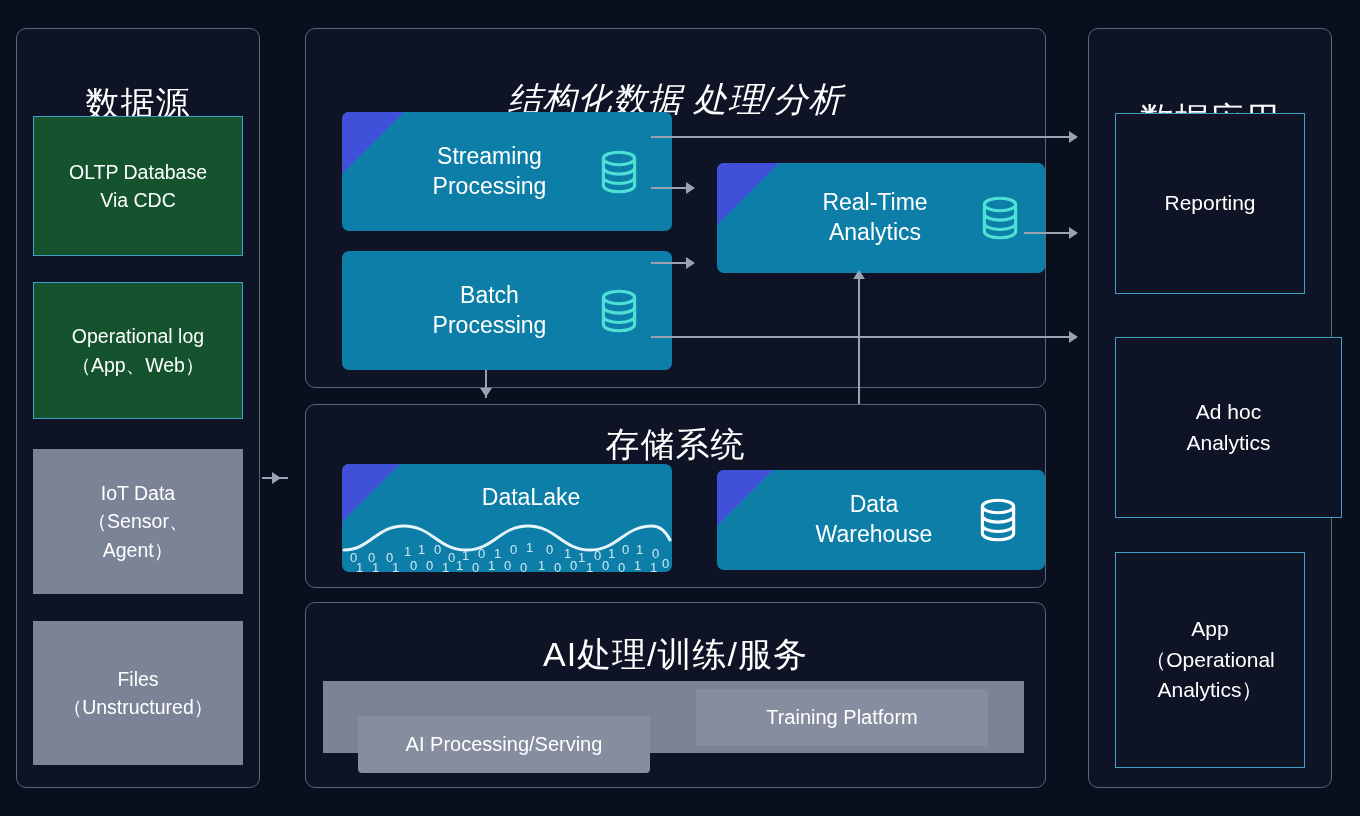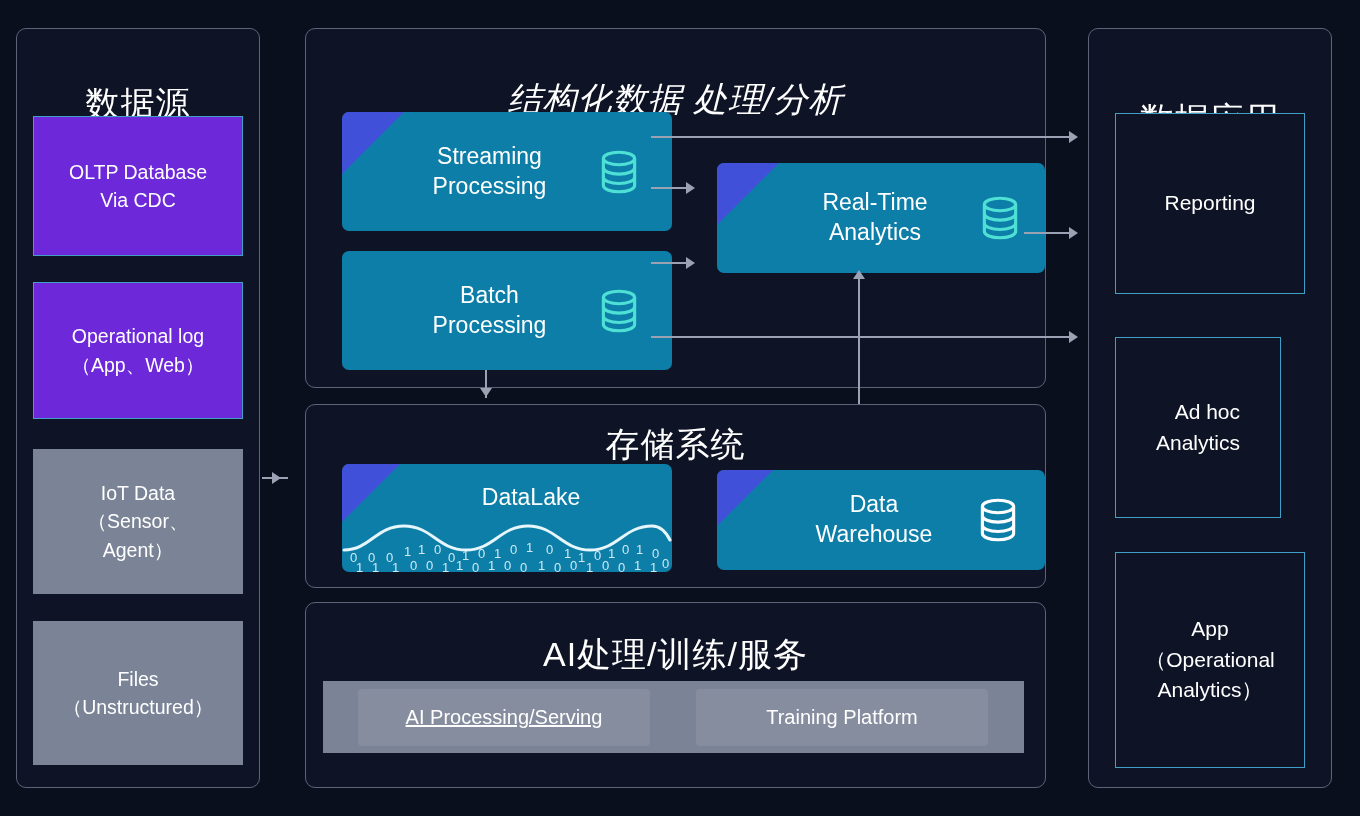--- a/index.html
+++ b/index.html
@@ -44,21 +44,21 @@
     align-items: center;
     justify-content: center;
     text-align: center;
     font-size: 19.5px;
     line-height: 1.45;
     color: #ffffff;
     white-space: pre-line;
   }
   .src-outline {
     border: 1px solid #3f9fc4;
-    background: #6d28d9;
+    background: #14532d;
   }
   .src-solid {
     background: #7b8496;
     border: none;
   }
   
   .app-box {
     position: absolute;
     box-sizing: border-box;
     border: 1px solid #3f9fc4;
@@ -312,26 +312,26 @@
         <path d="M9 20 a15 6 0 0 0 30 0" fill="none" stroke="#ffffff" stroke-width="3"></path>
         <path d="M9 29 a15 6 0 0 0 30 0" fill="none" stroke="#ffffff" stroke-width="3"></path>
       </svg>
     </span>
   </div>
 
   <div class="panel" style="left:305px; top:602px; width:741px; height:186px;">
     <div class="panel-title" style="top:23px;margin-top:6px;">AI处理/训练/服务</div>
   </div>
   <div class="ai-tray" style="left:323px; top:681px; width:701px; height:72px;"></div>
-  <div class="ai-chip" style="left:358px; top:689px; width:292px; height:57px;text-decoration:underline;">AI Processing/Serving</div>
+  <div class="ai-chip" style="left:358px; top:716px; width:292px; height:57px;">AI Processing/Serving</div>
   <div class="ai-chip" style="left:696px; top:689px; width:292px; height:57px;">Training Platform</div>
 
   <div class="panel" style="left:1088px; top:28px; width:244px; height:760px;">
     <div class="panel-title" style="top:68px;">数据应用</div>
   </div>
   <div class="app-box" style="left:1115px; top:113px; width:190px; height:181px;">Reporting</div>
-  <div class="app-box" style="left:1115px; top:337px; width:166px; height:181px;text-align:right;">Ad hoc
+  <div class="app-box" style="left:1115px; top:337px; width:227px; height:181px;">Ad hoc
 Analytics</div>
   <div class="app-box" style="left:1115px; top:552px; width:190px; height:216px;">App
 （Operational
 Analytics）</div>
 
 </div>
 
 </body></html>

